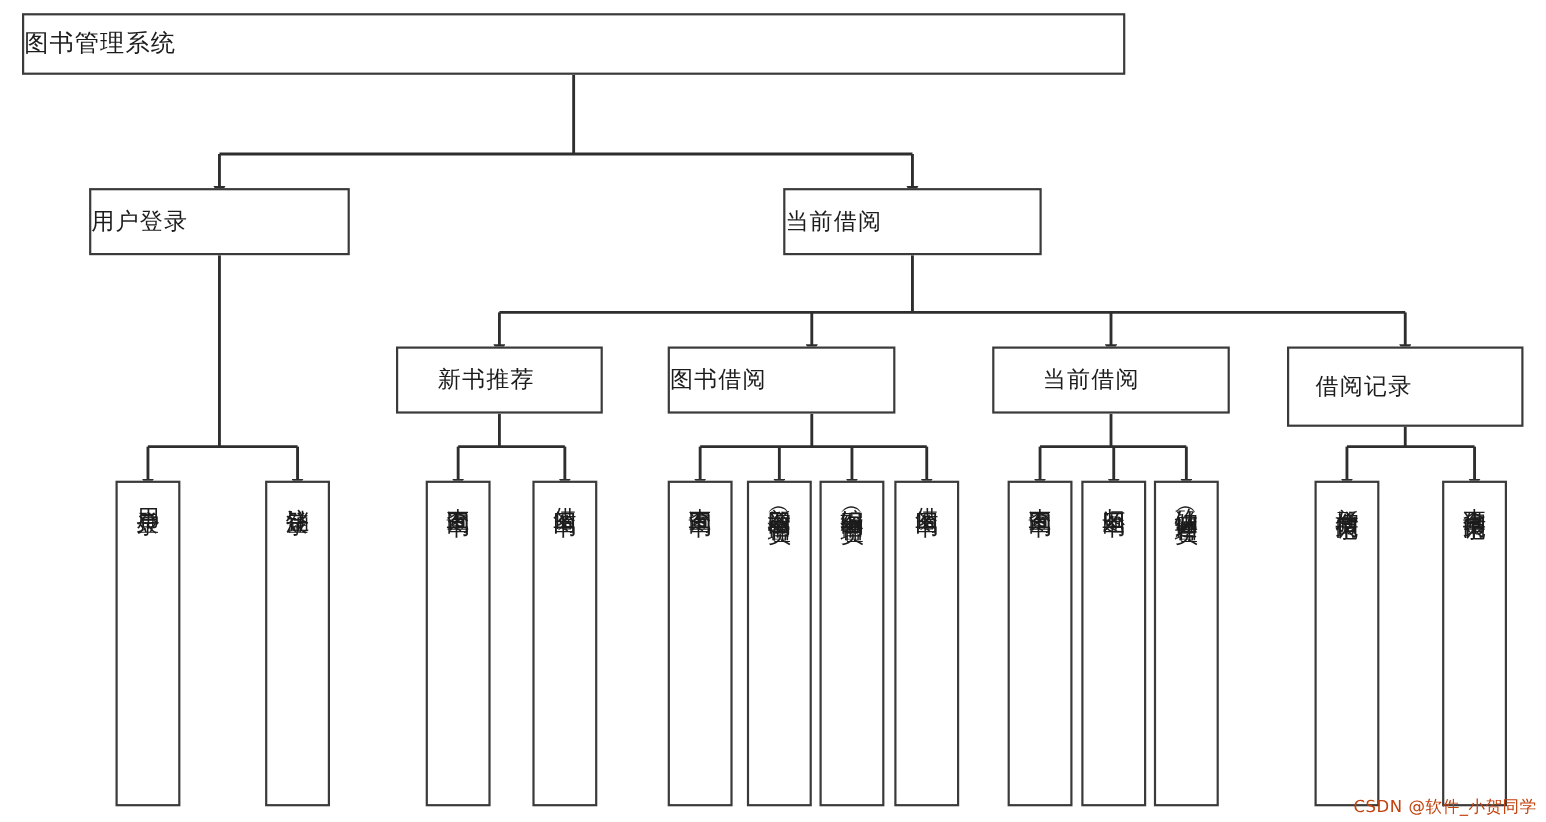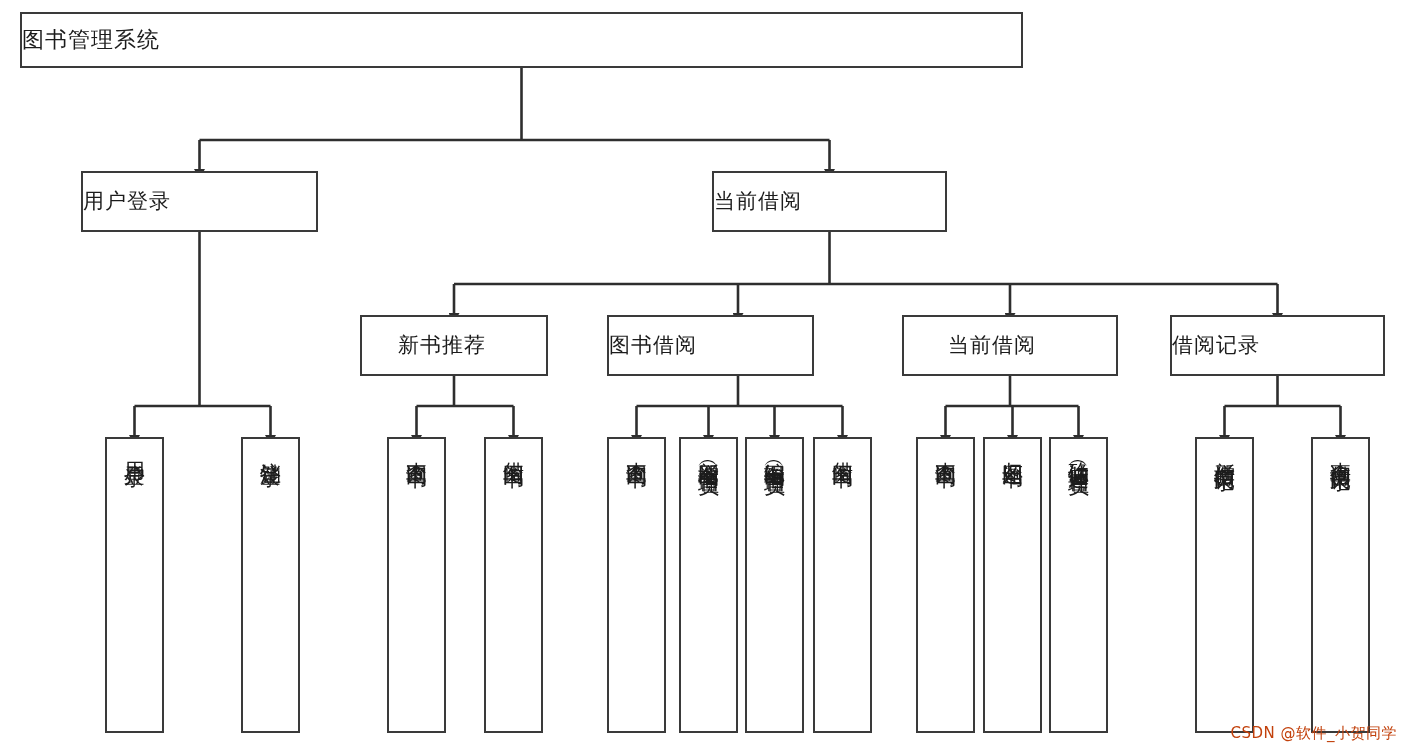--- a/index.html
+++ b/index.html
@@ -128,21 +128,21 @@
   <div id="level2-layer">
       <div class="node horiz" style="left: 360px; top: 315px; width: 188px; height: 61px; padding-left: 36px;">
         <span class="label">新书推荐</span>
       </div>
       <div class="node horiz" style="left: 607px; top: 315px; width: 207px; height: 61px;">
         <span class="label">图书借阅</span>
       </div>
       <div class="node horiz" style="left: 902px; top: 315px; width: 216px; height: 61px; padding-left: 44px;">
         <span class="label">当前借阅</span>
       </div>
-      <div class="node horiz" style="left: 1170px; top: 315px; width: 215px; height: 61px;">
+      <div class="node horiz" style="left: 1170px; top: 315px; width: 215px; height: 73px; padding-left: 24px;">
         <span class="label">借阅记录</span>
       </div>
     </div>
   <div id="leaf-layer">
       <div class="node vert" style="left: 105px; top: 437px; width: 59px; height: 296px;">
         <span class="label">用户登录</span>
       </div>
       <div class="node vert" style="left: 241px; top: 437px; width: 59px; height: 296px;">
         <span class="label">注销登录</span>
       </div>

